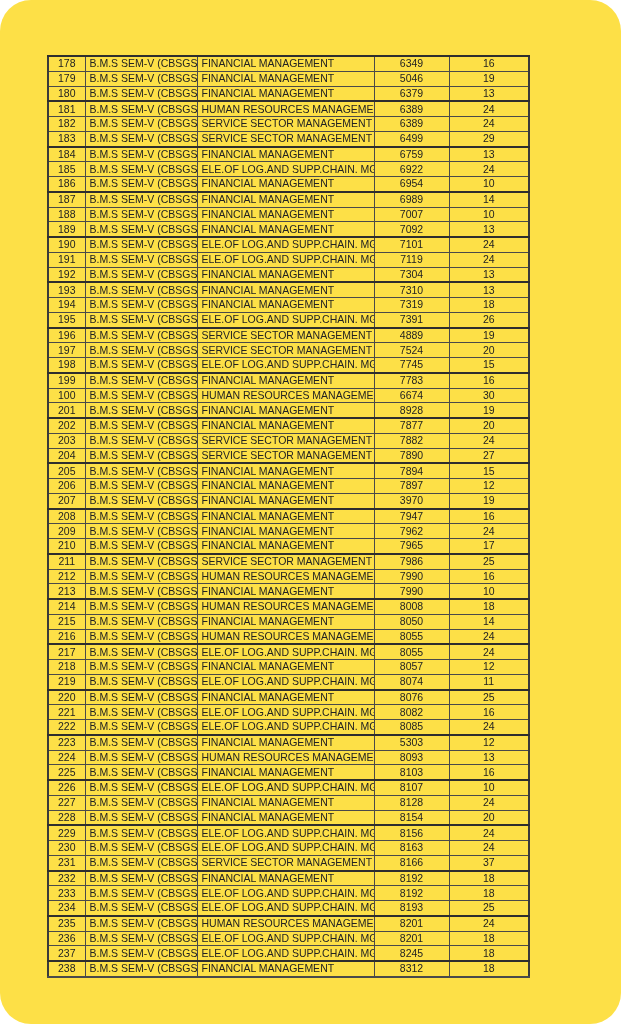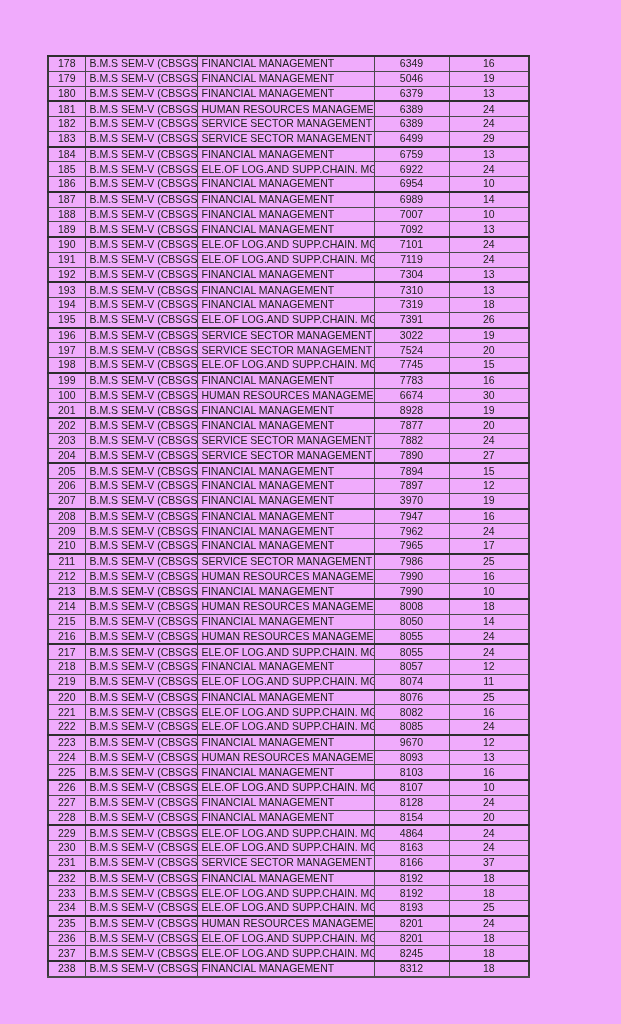--- a/index.html
+++ b/index.html
@@ -11,21 +11,22 @@
     width: 621px;
     height: 1024px;
     position: relative;
     font-family: "Liberation Sans", sans-serif;
     color: #1f1f1f;
     overflow: hidden;
   }
   .page {
     position: absolute;
     inset: 0;
-    background: #f0abfc;
+    background: #fde047;
+    border-radius: 31px;
   }
   table.results {
     position: absolute;
     left: 47px;
     top: 55px;
     width: 481px;
     border-collapse: collapse;
     table-layout: fixed;
     border: 2px solid #3a3a3a;
   }
@@ -209,21 +210,21 @@
     <td class="left">B.M.S SEM-V (CBSGS)</td>
     <td class="left">ELE.OF LOG.AND SUPP.CHAIN. MGMT.</td>
     <td class="center">7391</td>
     <td class="center">26</td>
   </tr>
 
   <tr>
     <td class="center">196</td>
     <td class="left">B.M.S SEM-V (CBSGS)</td>
     <td class="left">SERVICE SECTOR MANAGEMENT</td>
-    <td class="center">3022</td>
+    <td class="center">4889</td>
     <td class="center">19</td>
   </tr>
 
   <tr>
     <td class="center">197</td>
     <td class="left">B.M.S SEM-V (CBSGS)</td>
     <td class="left">SERVICE SECTOR MANAGEMENT</td>
     <td class="center">7524</td>
     <td class="center">20</td>
   </tr>
@@ -425,21 +426,21 @@
     <td class="left">B.M.S SEM-V (CBSGS)</td>
     <td class="left">ELE.OF LOG.AND SUPP.CHAIN. MGMT.</td>
     <td class="center">8085</td>
     <td class="center">24</td>
   </tr>
 
   <tr>
     <td class="center">223</td>
     <td class="left">B.M.S SEM-V (CBSGS)</td>
     <td class="left">FINANCIAL MANAGEMENT</td>
-    <td class="center">9670</td>
+    <td class="center">5303</td>
     <td class="center">12</td>
   </tr>
 
   <tr>
     <td class="center">224</td>
     <td class="left">B.M.S SEM-V (CBSGS)</td>
     <td class="left">HUMAN RESOURCES MANAGEMENT</td>
     <td class="center">8093</td>
     <td class="center">13</td>
   </tr>
@@ -473,21 +474,21 @@
     <td class="left">B.M.S SEM-V (CBSGS)</td>
     <td class="left">FINANCIAL MANAGEMENT</td>
     <td class="center">8154</td>
     <td class="center">20</td>
   </tr>
 
   <tr>
     <td class="center">229</td>
     <td class="left">B.M.S SEM-V (CBSGS)</td>
     <td class="left">ELE.OF LOG.AND SUPP.CHAIN. MGMT.</td>
-    <td class="center">4864</td>
+    <td class="center">8156</td>
     <td class="center">24</td>
   </tr>
 
   <tr>
     <td class="center">230</td>
     <td class="left">B.M.S SEM-V (CBSGS)</td>
     <td class="left">ELE.OF LOG.AND SUPP.CHAIN. MGMT.</td>
     <td class="center">8163</td>
     <td class="center">24</td>
   </tr>

